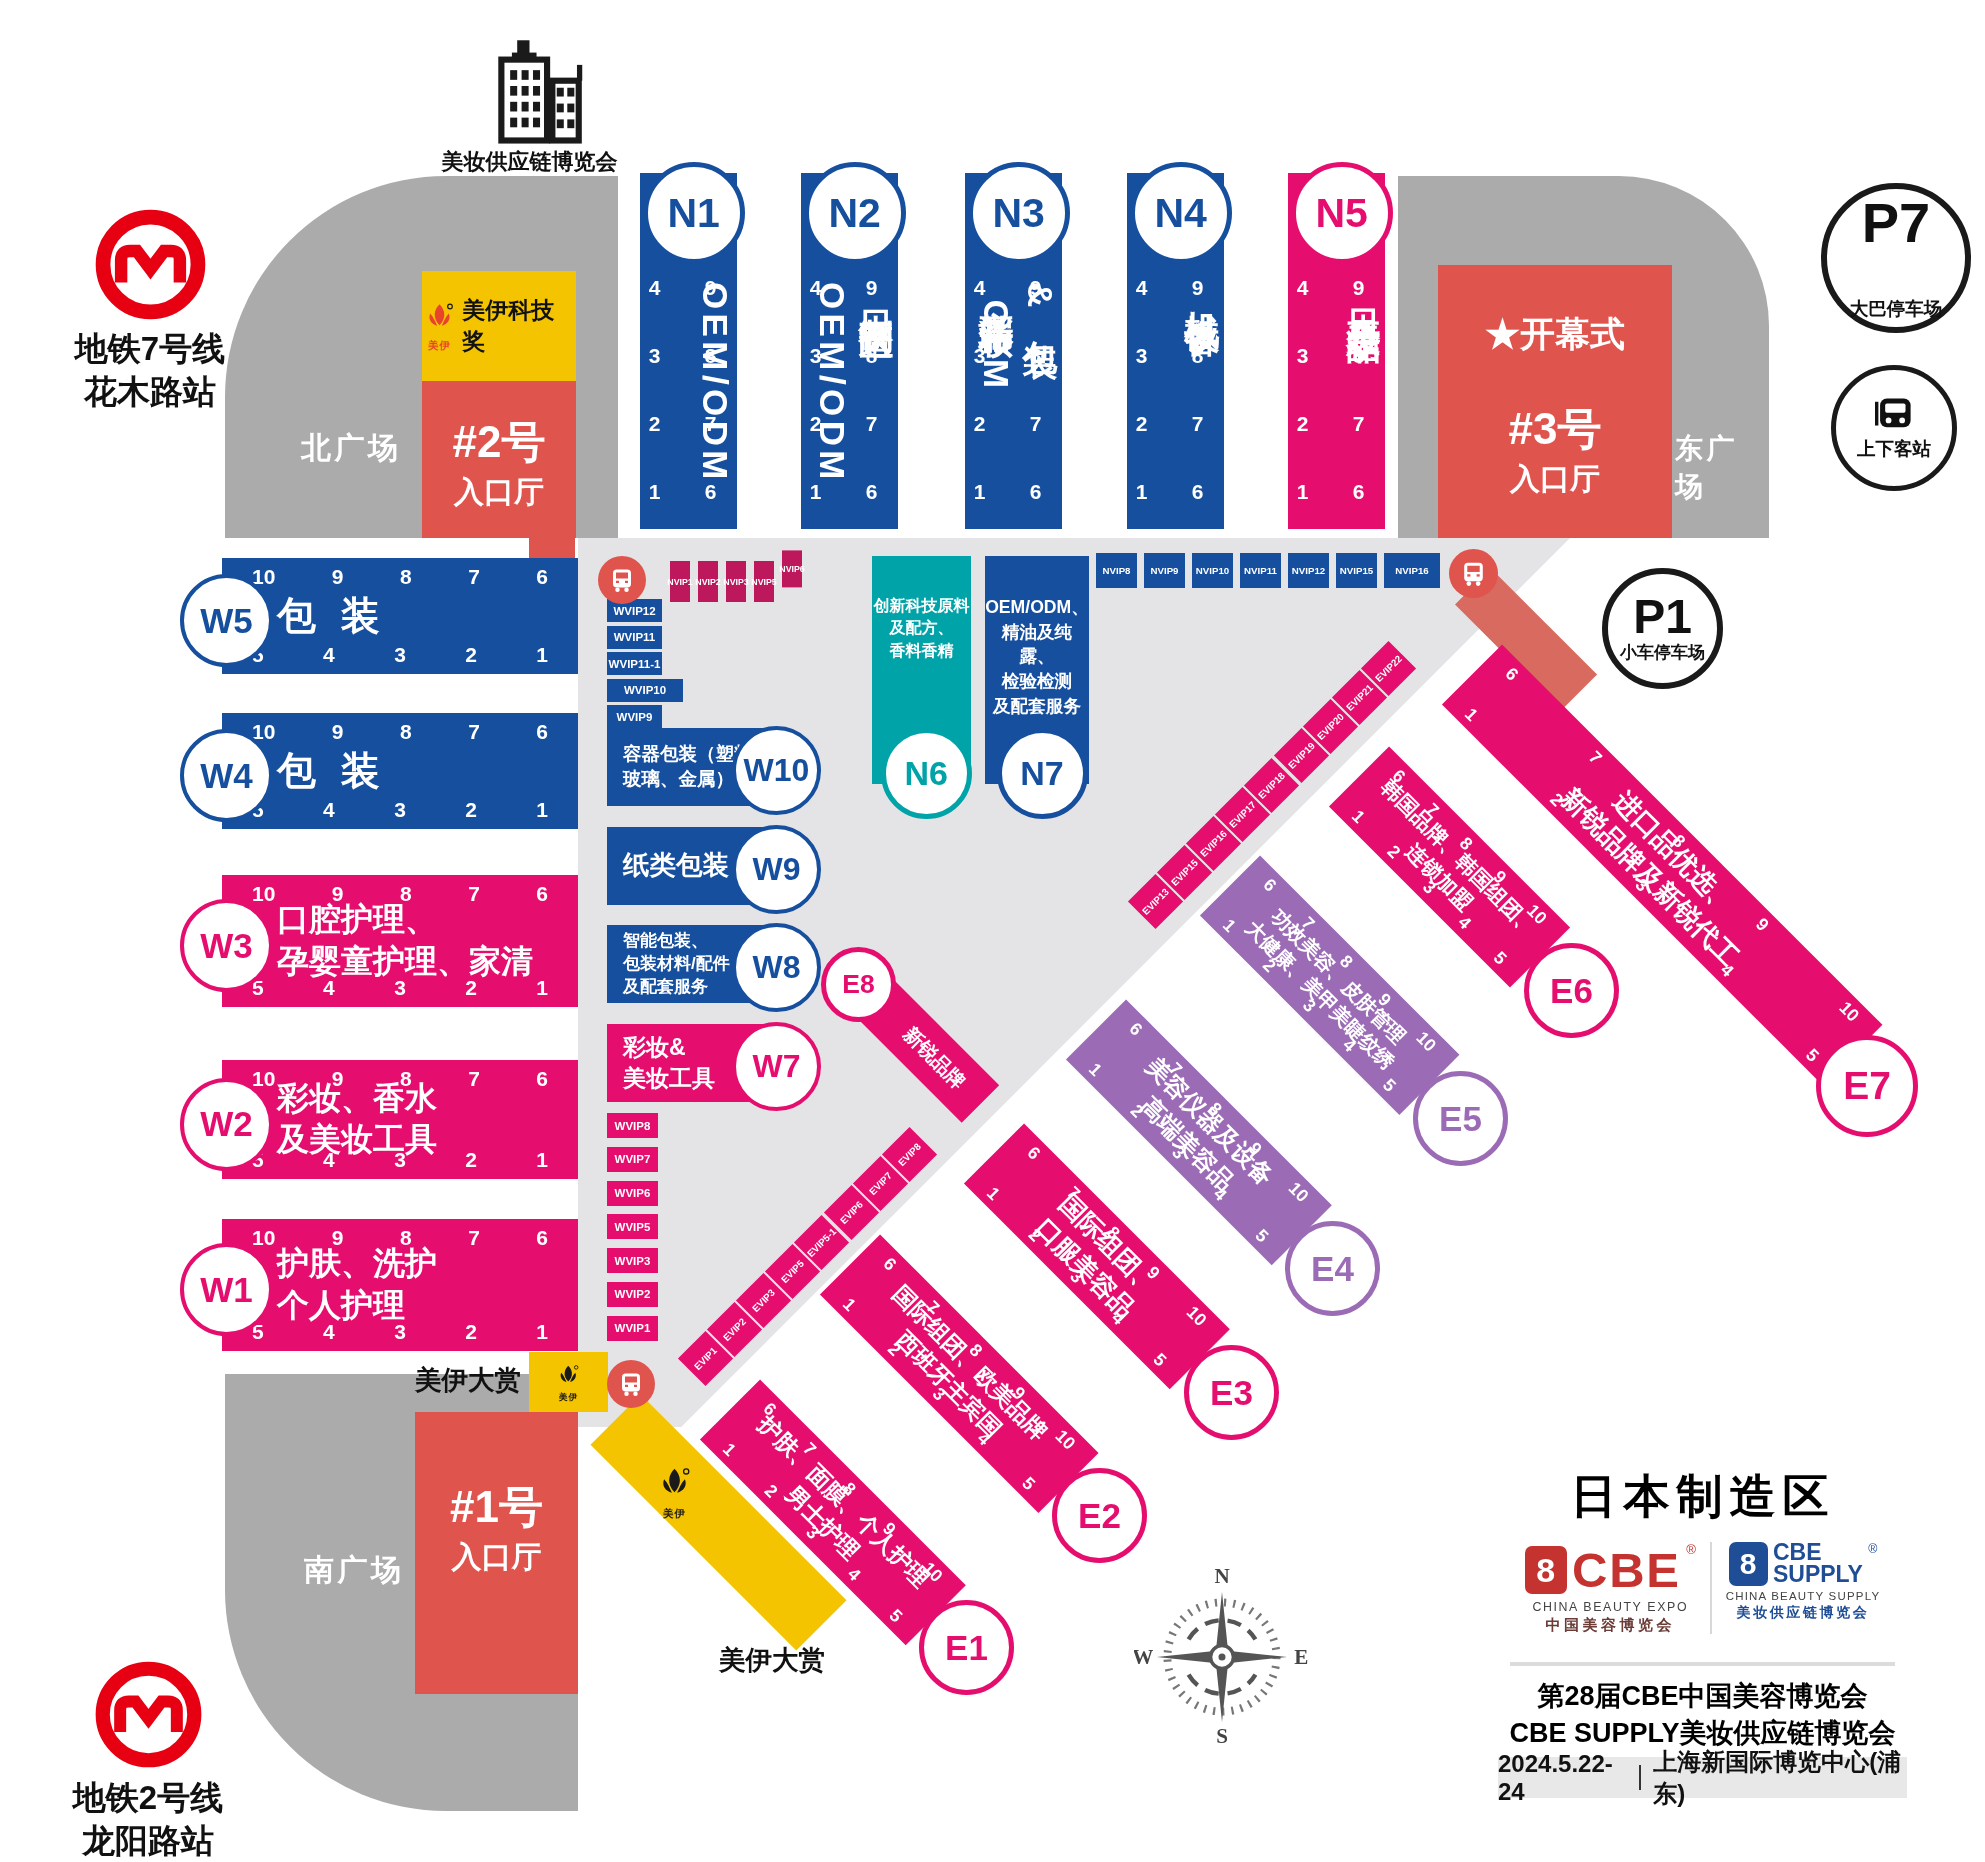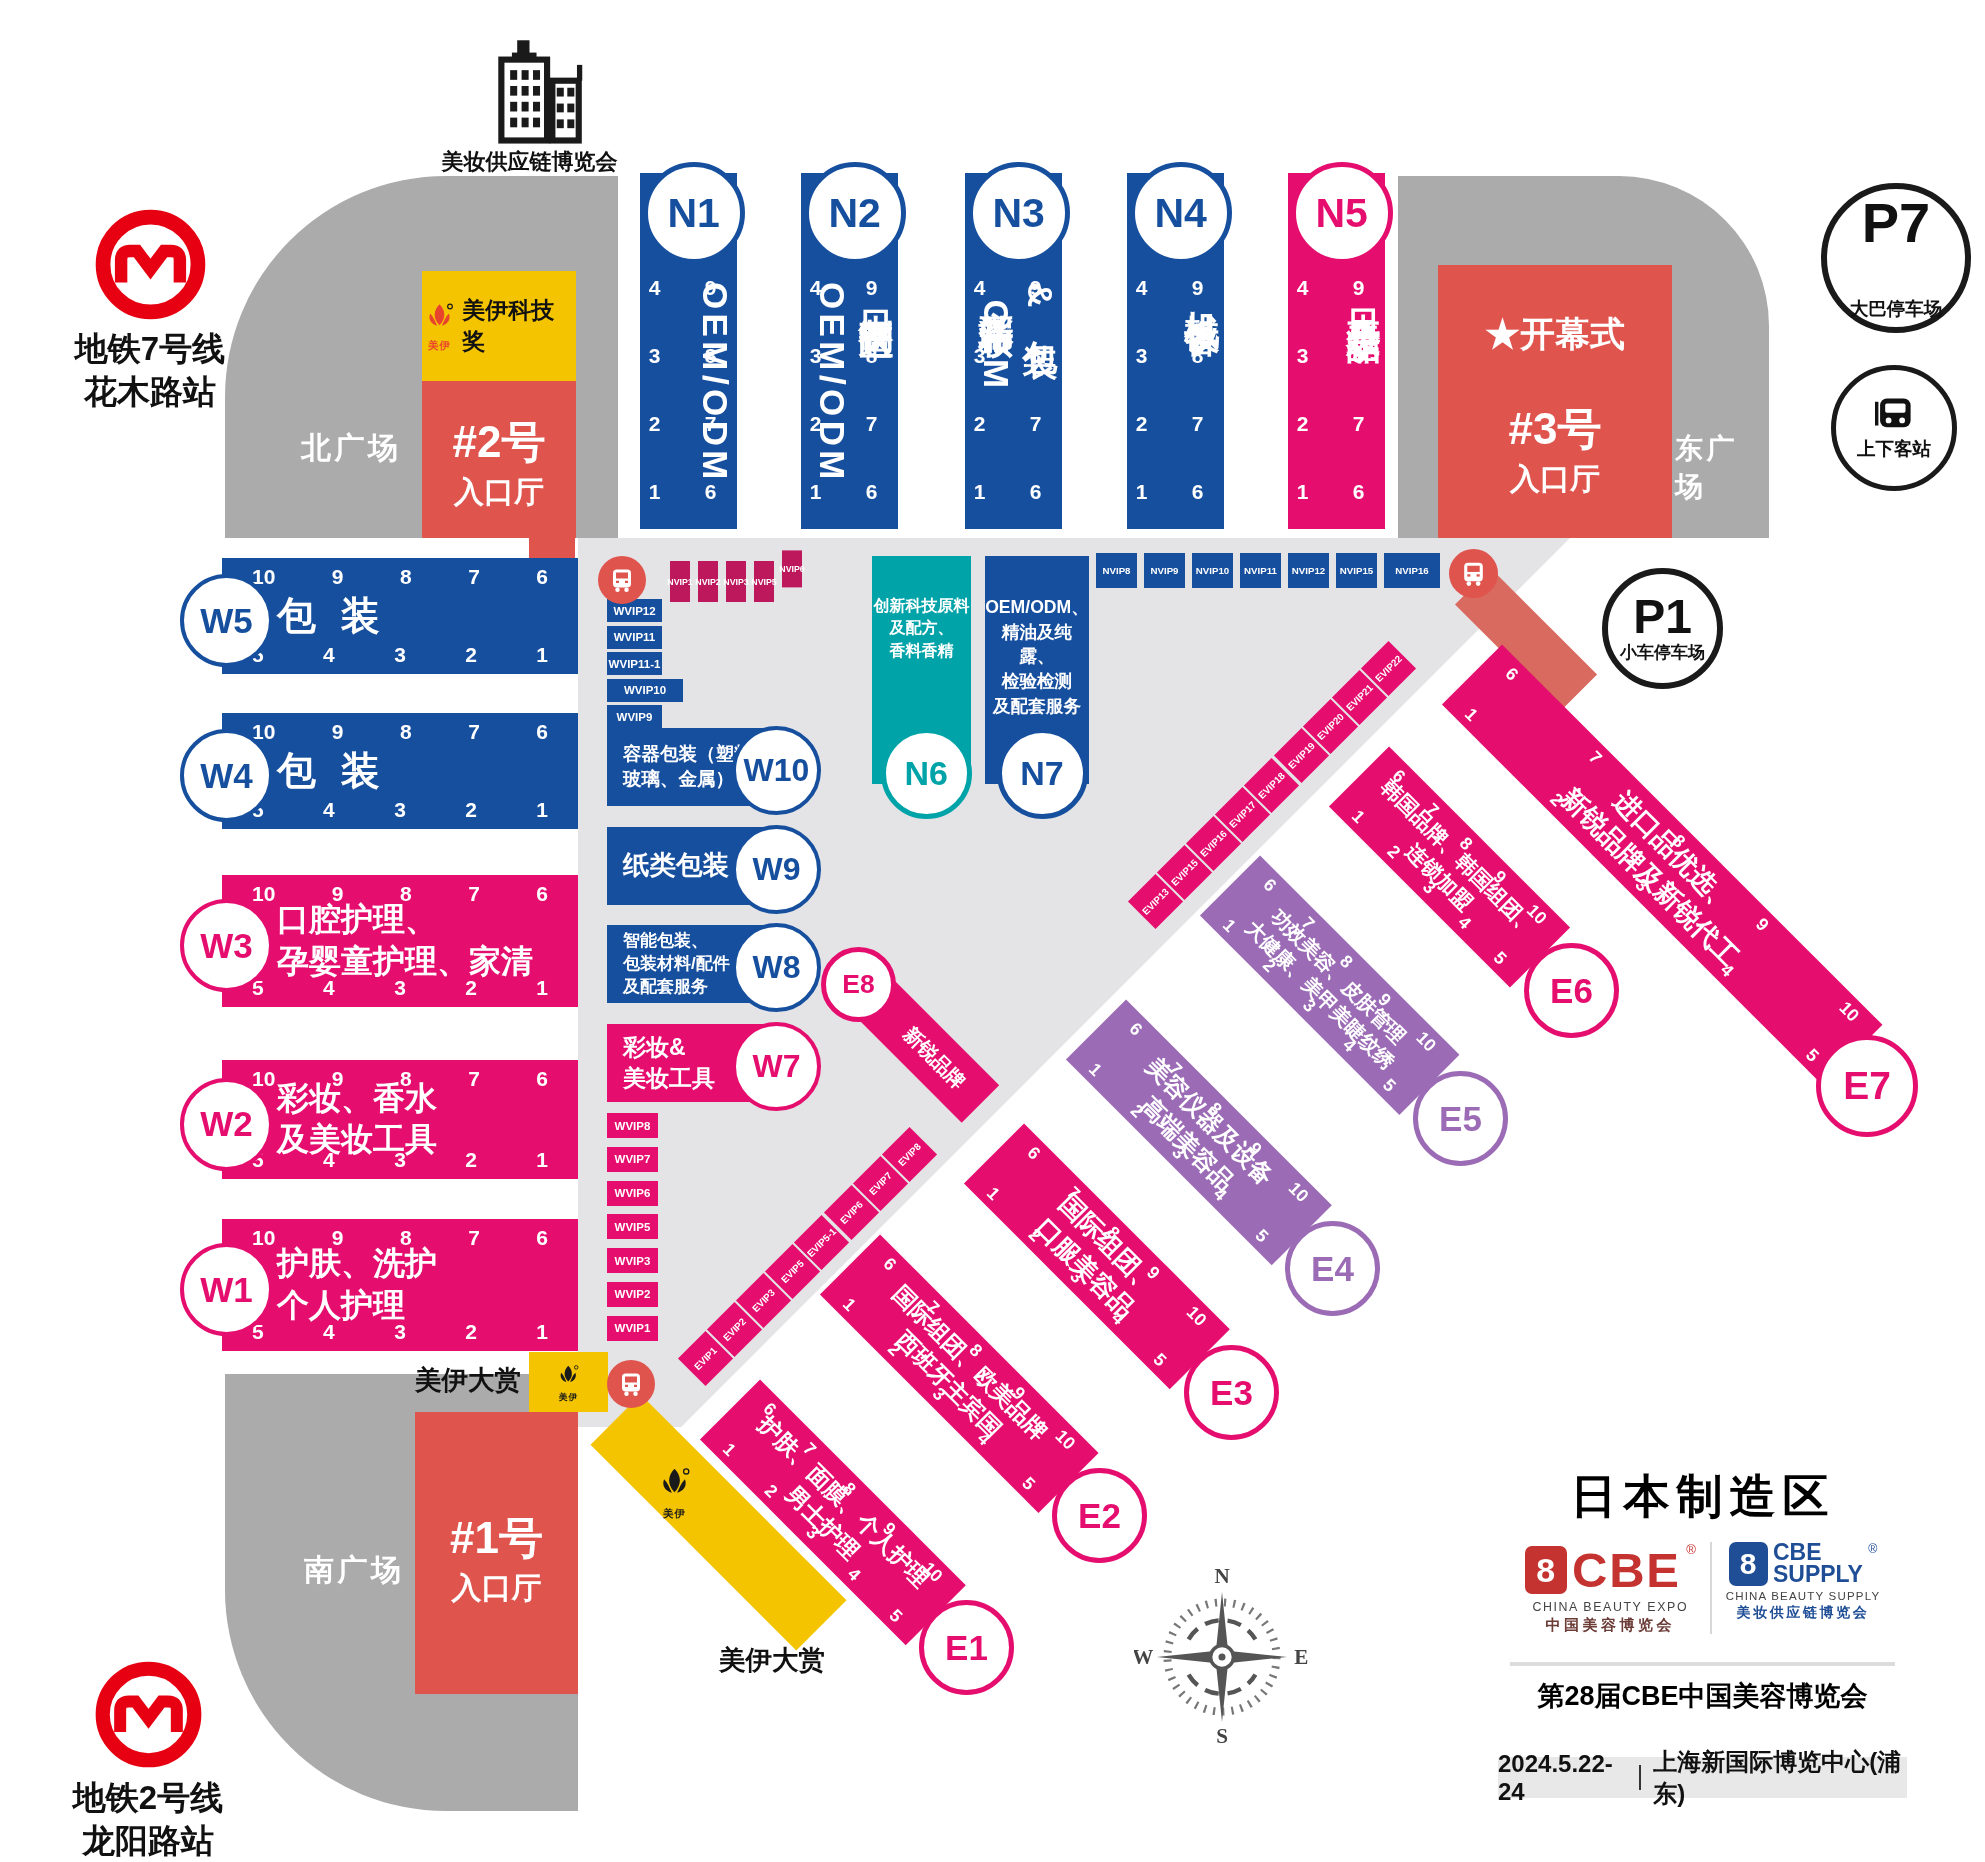--- a/index.html
+++ b/index.html
@@ -369,21 +369,21 @@
         <path d="M30 4 C20 14 18 28 30 40 C42 28 40 14 30 4 Z" fill="#1a1a1a"></path>
         <path d="M14 20 C10 30 16 38 26 41 C22 33 20 26 14 20 Z" fill="#1a1a1a"></path>
         <path d="M46 20 C50 30 44 38 34 41 C38 33 40 26 46 20 Z" fill="#1a1a1a"></path>
         <circle cx="48" cy="8" r="4" fill="none" stroke="#1a1a1a" stroke-width="2"></circle>
       </svg>
       <span style="color:#1a1a1a;font-size:8.8px;">美伊</span>
     </div>
   </div>
 
   <div class="ent" style="left:415px;top:1412px;width:163px;height:282px;">
-    <div class="l1" style="margin-top:97px;">#1号</div>
+    <div class="l1" style="margin-top:66px;">#1号</div>
     <div class="l2">入口厅</div>
   </div>
 
   <div class="meiyi" style="position:absolute;left:655px;top:1466px;">
     <svg width="39" height="42" viewBox="0 0 60 64">
       <path d="M30 4 C20 14 18 28 30 40 C42 28 40 14 30 4 Z" fill="#1a1a1a"></path>
       <path d="M14 20 C10 30 16 38 26 41 C22 33 20 26 14 20 Z" fill="#1a1a1a"></path>
       <path d="M46 20 C50 30 44 38 34 41 C38 33 40 26 46 20 Z" fill="#1a1a1a"></path>
       <circle cx="48" cy="8" r="4" fill="none" stroke="#1a1a1a" stroke-width="2"></circle>
     </svg>
@@ -694,20 +694,21 @@
         </div>
         <div style="font-size:12.4px;color:#1F4E96;align-self:flex-start;">®</div>
       </div>
       <div style="font-size:11.5px;color:#444;letter-spacing:1.2px;margin-top:3.5px;">CHINA BEAUTY SUPPLY</div>
       <div style="font-size:14px;color:#1F4E96;font-weight:bold;letter-spacing:2.6px;margin-top:2.6px;">美妆供应链博览会</div>
     </div>
   </div>
 
   <div style="position:absolute;left:1510px;top:1662px;width:385px;height:4.4px;background:#dcdcdc;"></div>
   <div class="brand-line" style="left:1482px;top:1678px;width:441px;">第28届CBE中国美容博览会</div>
+  <div class="brand-line" style="left:1482px;top:1715px;width:441px;">CBE SUPPLY美妆供应链博览会</div>
   <div class="datebar" style="left:1498px;top:1757px;width:409px;height:41px;">
     <span>2024.5.22-24</span>
     <span class="sep"></span>
     <span>上海新国际博览中心(浦东)</span>
   </div>
 
 </div>
 
 
 </body></html>

